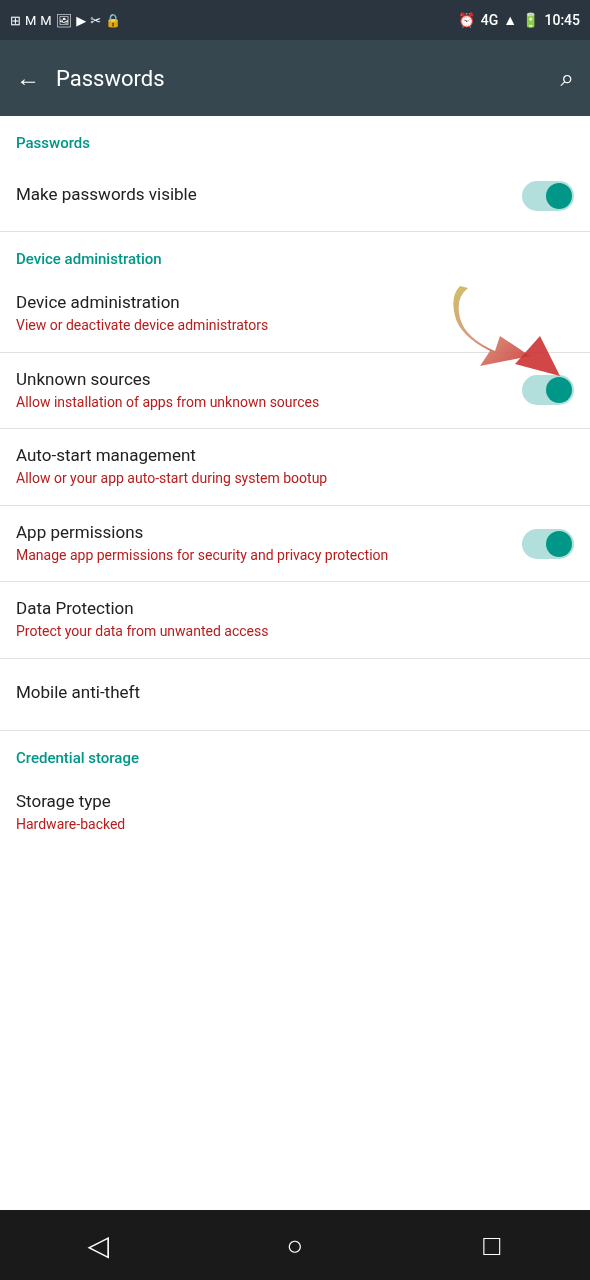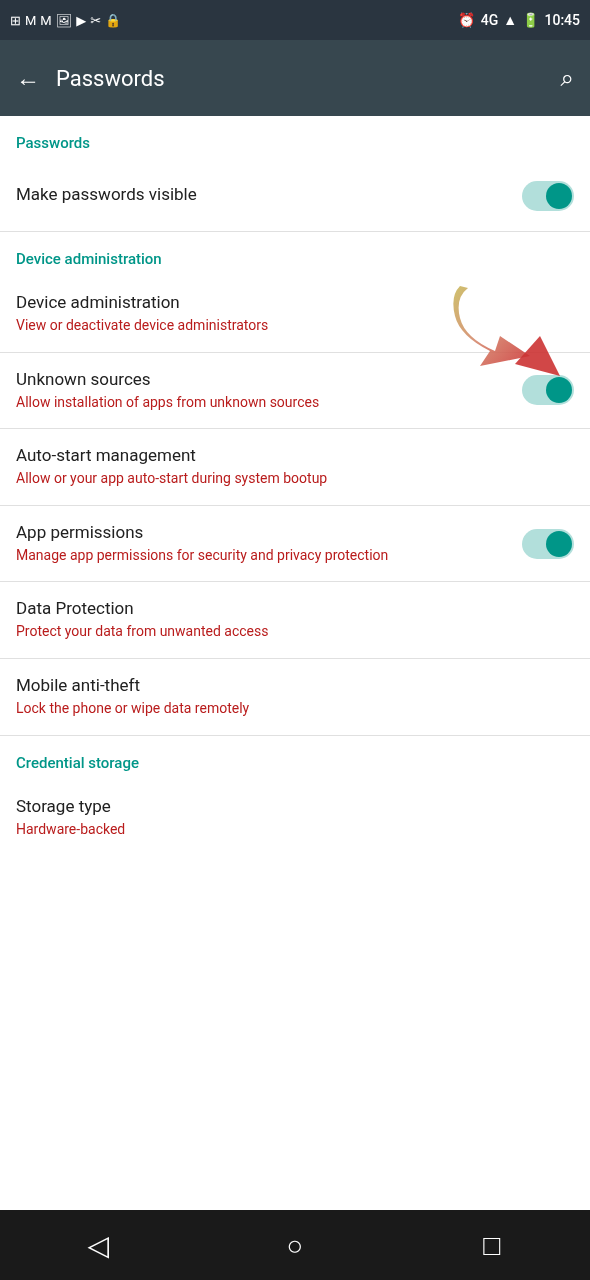--- a/index.html
+++ b/index.html
@@ -257,21 +257,20 @@
   <div class="setting-item">
     <div class="setting-text">
       <div class="setting-title">Data Protection</div>
       <div class="setting-subtitle">Protect your data from unwanted access</div>
     </div>
   </div>
 
   <div class="setting-item">
     <div class="setting-text">
       <div class="setting-title">Mobile anti-theft</div>
-      <div class="setting-subtitle">Lock the phone or wipe data remotely</div>
     </div>
   </div>
 
   <div class="section-header">Credential storage</div>
 
   <div class="setting-item">
     <div class="setting-text">
       <div class="setting-title">Storage type</div>
       <div class="setting-subtitle">Hardware-backed</div>
     </div>

